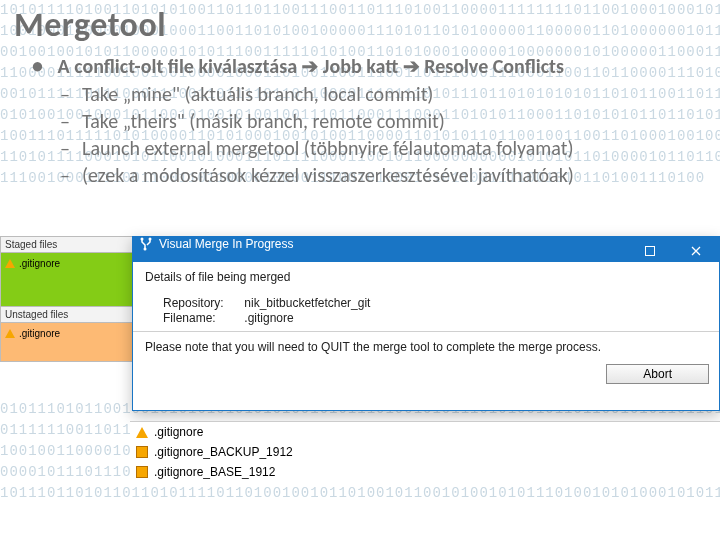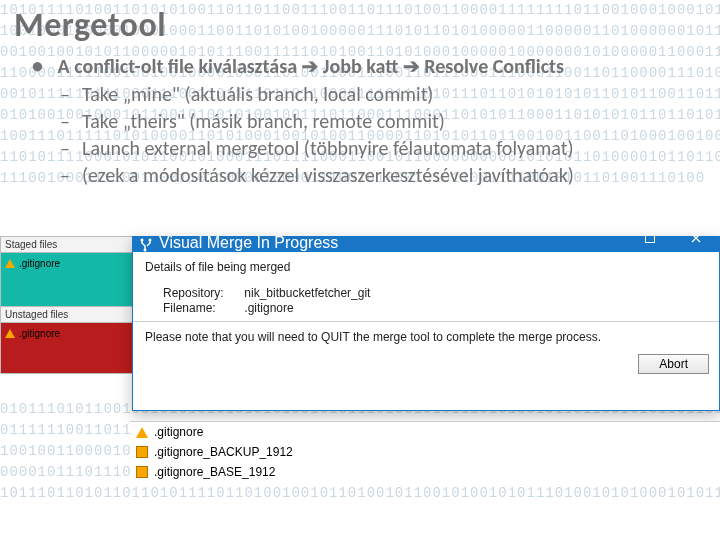--- a/index.html
+++ b/index.html
@@ -49,21 +49,21 @@
     left: 0;
     top: 236px;
     width: 720px;
     height: 300px;
   }
   .panel-left {
     position: absolute;
     left: 0; top: 0;
     width: 140px;
     height: 100px;
-    background: #14b8a6;
+    background: #84cc16;
     border: 1px solid #bcbcbc;
     font-family: "Segoe UI", Arial, sans-serif;
   }
   .panel-header {
     font-size: 10px;
     color: #333;
     border-bottom: 1px solid #bcbcbc;
     background: #f3f3f3;
     padding: 2px 4px;
     height: 16px;
@@ -78,47 +78,47 @@
     display: inline-block;
     width: 0; height: 0;
     border-left: 5px solid transparent;
     border-right: 5px solid transparent;
     border-bottom: 9px solid #f7a600;
   }
   .panel-left2 {
     position: absolute;
     left: 0; top: 70px;
     width: 140px;
-    height: 68px;
-    background: #b91c1c;
+    height: 56px;
+    background: #fdba74;
     border: 1px solid #bcbcbc;
     font-family: "Segoe UI", Arial, sans-serif;
   }
 
   
   .dialog {
     position: absolute;
     left: 132px; top: 0;
     width: 588px;
     height: 175px;
     border: 1px solid #1975c5;
     background: #fff;
     font-family: "Segoe UI", Arial, sans-serif;
     font-size: 12px;
     color: #222;
     box-shadow: 0 5px 14px rgba(0,0,0,.25);
   }
   .titlebar {
     display: flex;
-    align-items: flex-end;
-    height: 15px;
+    align-items: flex-start;
+    height: 25px;
     background: #1975c5;
     color: #fff;
     padding: 0 0 0 6px;
-    font-size: 16px;
+    font-size: 12px;
   }
   .titlebar .tb-icon {
     width: 14px; height: 14px; margin-right: 6px;
     display:inline-flex;align-items:center;justify-content:center;
   }
   .tb-spacer { flex: 1; }
   .tb-btn {
     width: 46px; height: 28px;
     display: inline-flex; align-items:center; justify-content:center;
     color:#fff;
@@ -128,21 +128,21 @@
   .kv { padding-left: 18px; margin-bottom: 1px; }
   .kv .k{ display:inline-block; width:78px; }
   .hr { border: 0; border-top: 1px solid #d0d0d0; margin: 6px -12px 4px -12px; }
   .note { padding: 0 12px 6px 12px; }
   .btn-row { display:flex; justify-content:flex-end; padding: 4px 10px 8px; }
   .abort-btn {
     font-family: "Segoe UI", Arial, sans-serif;
     font-size: 12px;
     background: linear-gradient(#fbfbfb,#e6e6e6);
     border: 1px solid #8a8a8a;
-    padding: 2px 20px;
+    padding: 2px 36px;
     cursor: pointer;
     text-align: center;
   }
 
   
   .conflicts {
     position: absolute;
     left: 130px; top: 185px;
     width: 590px;
     font-family: "Segoe UI", Arial, sans-serif;

